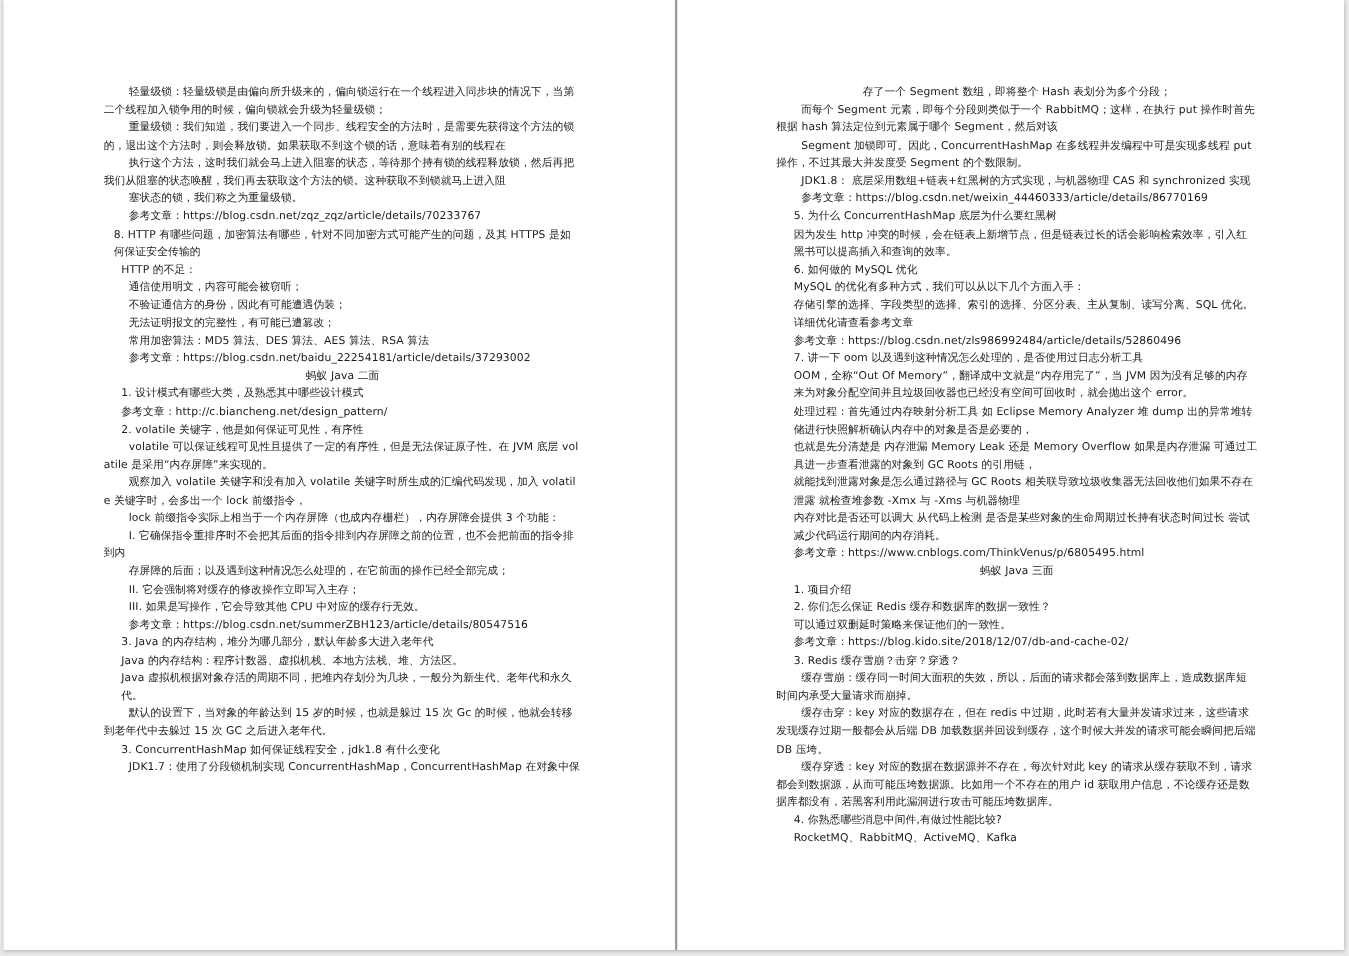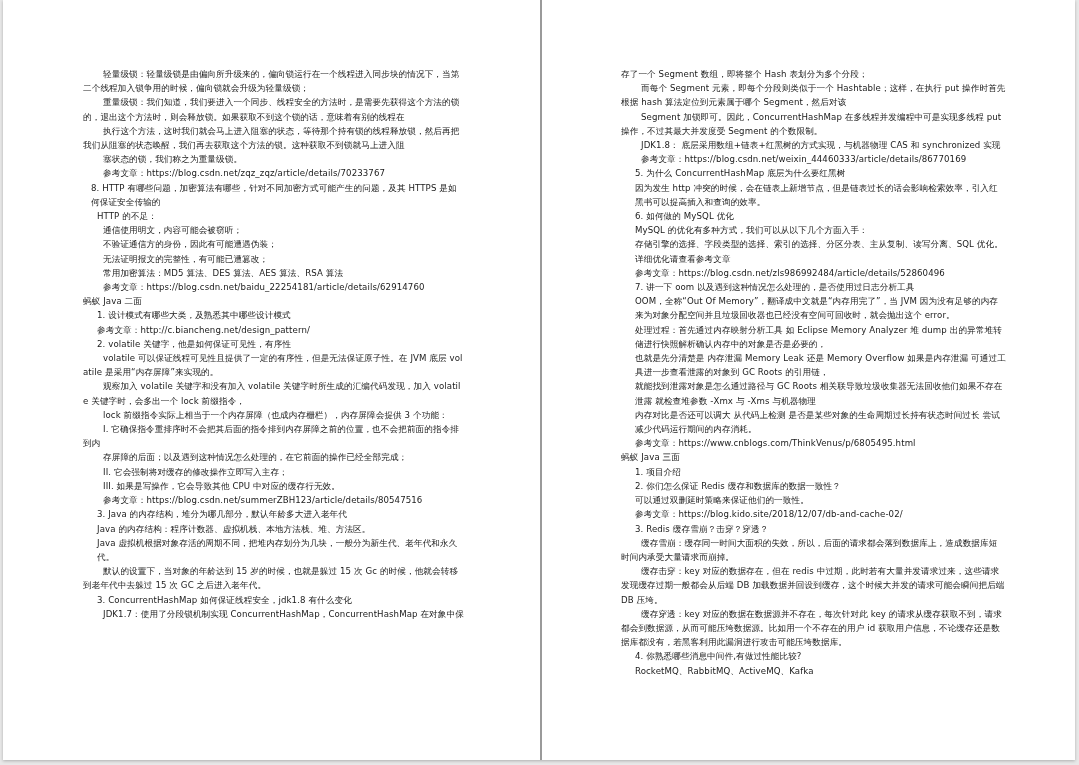--- a/index.html
+++ b/index.html
@@ -30,40 +30,40 @@
     color: #1a1a1a;
     letter-spacing: 0.1px;
   }
   .page.left .content { left: 80px; top: 67px; width: 382px; }
   .page.right .content { left: 79px; top: 67px; width: 385px; }
   .line { white-space: normal; word-break: break-all; }
   .ind1 { text-indent: 20px; }
   .ind2 { padding-left: 20px; }
   .ind3 { padding-left: 14px; }
   .ind4 { padding-left: 8px; }
-  .noind { text-indent: 0; }
+  .noind { text-indent: 0; text-align: center; }
 </style>
 </head>
 <body>
 
 <div class="spread">
   <div class="page left">
     <div class="content" id="left-content">
         <div class="line ind1">轻量级锁：轻量级锁是由偏向所升级来的，偏向锁运行在一个线程进入同步块的情况下，当第二个线程加入锁争用的时候，偏向锁就会升级为轻量级锁；</div>
         <div class="line ind1">重量级锁：我们知道，我们要进入一个同步、线程安全的方法时，是需要先获得这个方法的锁的，退出这个方法时，则会释放锁。如果获取不到这个锁的话，意味着有别的线程在</div>
         <div class="line ind1">执行这个方法，这时我们就会马上进入阻塞的状态，等待那个持有锁的线程释放锁，然后再把我们从阻塞的状态唤醒，我们再去获取这个方法的锁。这种获取不到锁就马上进入阻</div>
         <div class="line ind1">塞状态的锁，我们称之为重量级锁。</div>
         <div class="line ind1">参考文章：https://blog.csdn.net/zqz_zqz/article/details/70233767</div>
         <div class="line ind4">8. HTTP 有哪些问题，加密算法有哪些，针对不同加密方式可能产生的问题，及其 HTTPS 是如何保证安全传输的</div>
         <div class="line ind3">HTTP 的不足：</div>
         <div class="line ind2">通信使用明文，内容可能会被窃听；</div>
         <div class="line ind2">不验证通信方的身份，因此有可能遭遇伪装；</div>
         <div class="line ind2">无法证明报文的完整性，有可能已遭篡改；</div>
         <div class="line ind2">常用加密算法：MD5 算法、DES 算法、AES 算法、RSA 算法</div>
-        <div class="line ind2">参考文章：https://blog.csdn.net/baidu_22254181/article/details/62914760</div>
+        <div class="line ind2">参考文章：https://blog.csdn.net/baidu_22254181/article/details/37293002</div>
         <div class="line noind">蚂蚁 Java 二面</div>
         <div class="line ind3">1. 设计模式有哪些大类，及熟悉其中哪些设计模式</div>
         <div class="line ind3">参考文章：http://c.biancheng.net/design_pattern/</div>
         <div class="line ind3">2. volatile 关键字，他是如何保证可见性，有序性</div>
         <div class="line ind1">volatile 可以保证线程可见性且提供了一定的有序性，但是无法保证原子性。在 JVM 底层 volatile 是采用“内存屏障”来实现的。</div>
         <div class="line ind1">观察加入 volatile 关键字和没有加入 volatile 关键字时所生成的汇编代码发现，加入 volatile 关键字时，会多出一个 lock 前缀指令，</div>
         <div class="line ind1">lock 前缀指令实际上相当于一个内存屏障（也成内存栅栏），内存屏障会提供 3 个功能：</div>
         <div class="line ind1">I. 它确保指令重排序时不会把其后面的指令排到内存屏障之前的位置，也不会把前面的指令排到内</div>
         <div class="line ind2">存屏障的后面；以及遇到这种情况怎么处理的，在它前面的操作已经全部完成；</div>
         <div class="line ind2">II. 它会强制将对缓存的修改操作立即写入主存；</div>
@@ -74,21 +74,21 @@
         <div class="line ind3">Java 虚拟机根据对象存活的周期不同，把堆内存划分为几块，一般分为新生代、老年代和永久代。</div>
         <div class="line ind1">默认的设置下，当对象的年龄达到 15 岁的时候，也就是躲过 15 次 Gc 的时候，他就会转移到老年代中去躲过 15 次 GC 之后进入老年代。</div>
         <div class="line ind3">3. ConcurrentHashMap 如何保证线程安全，jdk1.8 有什么变化</div>
         <div class="line ind1">JDK1.7：使用了分段锁机制实现 ConcurrentHashMap，ConcurrentHashMap 在对象中保</div>
       </div>
   </div>
   <div class="spine"></div>
   <div class="page right">
     <div class="content" id="right-content">
         <div class="line noind">存了一个 Segment 数组，即将整个 Hash 表划分为多个分段；</div>
-        <div class="line ind1">而每个 Segment 元素，即每个分段则类似于一个 Hashtable；这样，在执行 put 操作时首先根据 hash 算法定位到元素属于哪个 Segment，然后对该</div>
+        <div class="line ind1">而每个 Segment 元素，即每个分段则类似于一个 RabbitMQ；这样，在执行 put 操作时首先根据 hash 算法定位到元素属于哪个 Segment，然后对该</div>
         <div class="line ind1">Segment 加锁即可。因此，ConcurrentHashMap 在多线程并发编程中可是实现多线程 put 操作，不过其最大并发度受 Segment 的个数限制。</div>
         <div class="line ind1">JDK1.8： 底层采用数组+链表+红黑树的方式实现，与机器物理 CAS 和 synchronized 实现</div>
         <div class="line ind1">参考文章：https://blog.csdn.net/weixin_44460333/article/details/86770169</div>
         <div class="line ind3">5. 为什么 ConcurrentHashMap 底层为什么要红黑树</div>
         <div class="line ind3">因为发生 http 冲突的时候，会在链表上新增节点，但是链表过长的话会影响检索效率，引入红黑书可以提高插入和查询的效率。</div>
         <div class="line ind3">6. 如何做的 MySQL 优化</div>
         <div class="line ind3">MySQL 的优化有多种方式，我们可以从以下几个方面入手：</div>
         <div class="line ind3">存储引擎的选择、字段类型的选择、索引的选择、分区分表、主从复制、读写分离、SQL 优化。详细优化请查看参考文章</div>
         <div class="line ind3">参考文章：https://blog.csdn.net/zls986992484/article/details/52860496</div>
         <div class="line ind3">7. 讲一下 oom 以及遇到这种情况怎么处理的，是否使用过日志分析工具</div>

